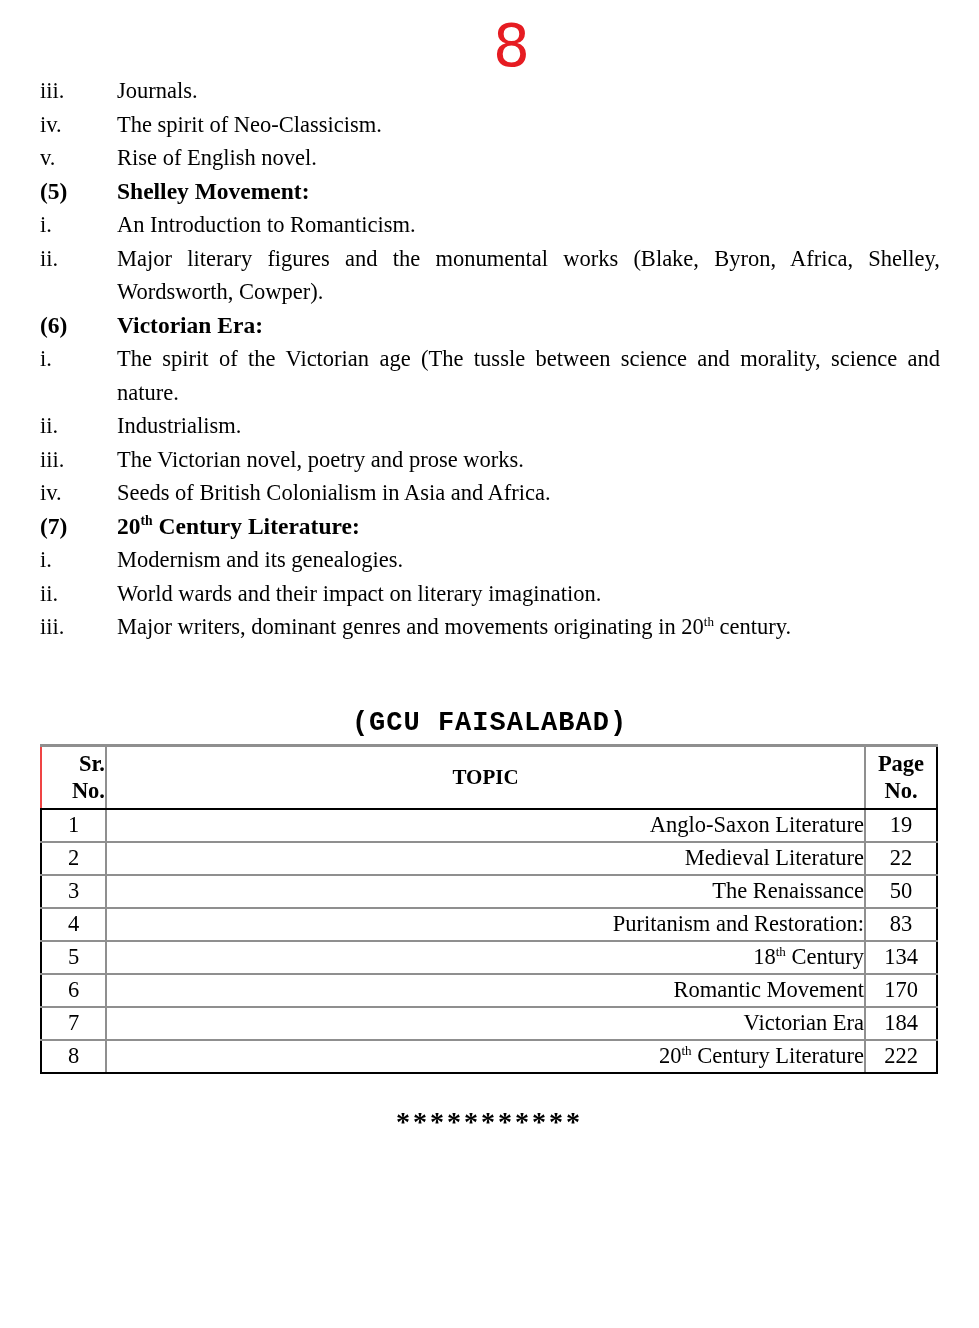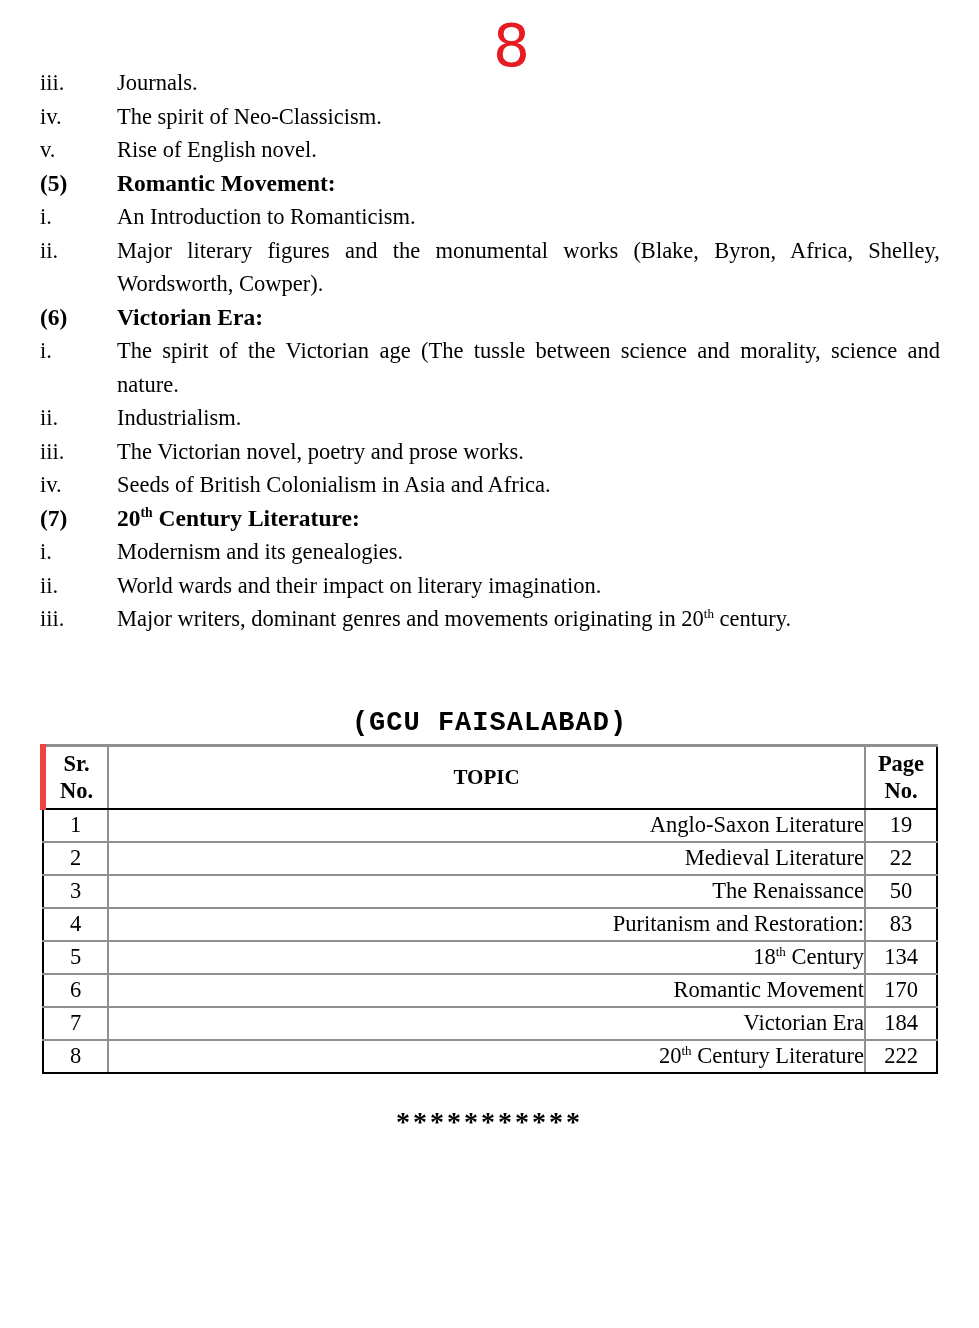--- a/index.html
+++ b/index.html
@@ -14,21 +14,21 @@
   }
   .page-number {
     position:absolute; top:16px; left:0; right:0;
     padding-left:44px;
     text-align:center;
     font-family:"DejaVu Sans", sans-serif;
     font-size:58px; line-height:1.05;
     color:#e61c22;
   }
   .outline {
-    position:absolute; top:66px; left:40px; width:900px;
+    position:absolute; top:74px; left:40px; width:900px;
   }
   .outline-item {
     position:relative;
     padding-left:77px;
     font-size:22.5px;
     line-height:33.5px;
   }
   .outline-item .marker {
     position:absolute; left:0; top:0;
   }
@@ -67,21 +67,21 @@
   table.toc th {
     border-top:3px solid #8f8f8f;
     border-bottom:2px solid #000;
     border-left:2.5px solid #8f8f8f;
     border-right:2.5px solid #8f8f8f;
     height:63px;
     font-weight:bold;
     text-align:center;
     vertical-align:middle;
   }
-  table.toc th:first-child { border-left:6px solid #ef4444; }
+  table.toc th:first-child { border-left:2px solid #ef4444;text-align:right; }
   table.toc th:last-child  { border-right:2px solid #000; }
   th .hline { display:block; font-size:22.5px; line-height:27px; }
   th.topic-h { font-size:21px; }
   table.toc td {
     border:2.5px solid #8f8f8f;
     height:33px;
     font-size:22.5px;
     vertical-align:middle;
   }
   table.toc td:first-child { border-left:2px solid #000; }
@@ -116,21 +116,21 @@
       <span class="itext"><span>The spirit of Neo-Classicism.</span><sup class="sp"></sup><span></span></span>
     </div>
 
     <div class="outline-item">
       <span class="marker">v.</span>
       <span class="itext"><span>Rise of English novel.</span><sup class="sp"></sup><span></span></span>
     </div>
 
     <div class="outline-item heading">
       <span class="marker">(5)</span>
-      <span class="itext"><span>Romantic Movement:</span><sup class="sp"></sup><span></span></span>
+      <span class="itext"><span>Shelley Movement:</span><sup class="sp"></sup><span></span></span>
     </div>
 
     <div class="outline-item">
       <span class="marker">i.</span>
       <span class="itext"><span>An Introduction to Romanticism.</span><sup class="sp"></sup><span></span></span>
     </div>
 
     <div class="outline-item">
       <span class="marker">ii.</span>
       <span class="itext"><span>Major literary figures and the monumental works (Blake, Byron, Africa, Shelley, Wordsworth, Cowper).</span><sup class="sp"></sup><span></span></span>

